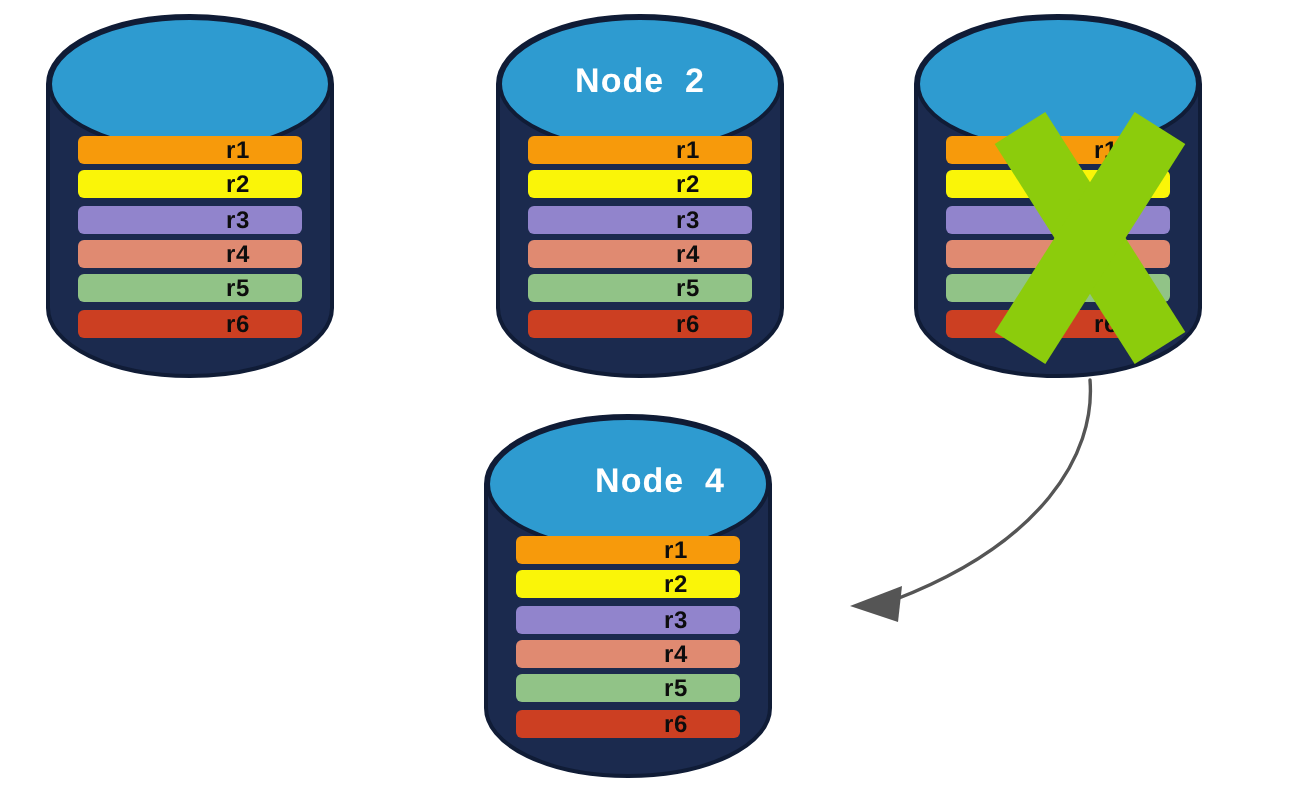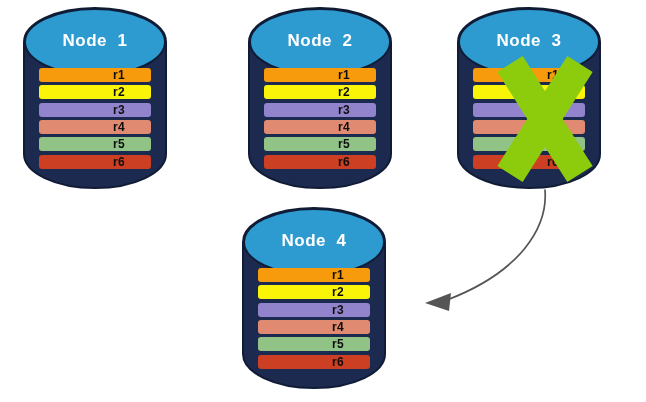--- a/index.html
+++ b/index.html
@@ -97,21 +97,20 @@
 <body>
 
 <div id="stage">
 
   <div id="nodes-layer">
       <div class="node" style="left: 24px; top: 8px; width: 142px; height: 180px;">
         <svg class="node-svg" viewBox="0 0 142 180">
           <path d="M 0,34 A 71,34 0 0 1 142,34 L 142,146 A 71,34 0 0 1 0,146 Z" fill="#1B2A4E" stroke="#101C36" stroke-width="2"></path>
           <ellipse cx="71" cy="34" rx="70" ry="33" fill="#2E9BD0" stroke="#101C36" stroke-width="2"></ellipse>
         </svg>
-        <div class="node-title" style="top: 23px;">Node  1</div>
         <div class="rows">
           <div class="row-bar" style="left: 15px; top: 60px; width: 112px; height: 14px; background: rgb(247, 154, 11);">
             <span class="row-label">r1</span>
           </div>
           <div class="row-bar" style="left: 15px; top: 77.3px; width: 112px; height: 14px; background: rgb(250, 245, 8);">
             <span class="row-label">r2</span>
           </div>
           <div class="row-bar" style="left: 15px; top: 94.6px; width: 112px; height: 14px; background: rgb(145, 132, 204);">
             <span class="row-label">r3</span>
           </div>
@@ -151,21 +150,20 @@
           <div class="row-bar" style="left: 15px; top: 146.5px; width: 112px; height: 14px; background: rgb(204, 63, 34);">
             <span class="row-label">r6</span>
           </div>
         </div>
       </div>
       <div class="node" style="left: 458px; top: 8px; width: 142px; height: 180px;">
         <svg class="node-svg" viewBox="0 0 142 180">
           <path d="M 0,34 A 71,34 0 0 1 142,34 L 142,146 A 71,34 0 0 1 0,146 Z" fill="#1B2A4E" stroke="#101C36" stroke-width="2"></path>
           <ellipse cx="71" cy="34" rx="70" ry="33" fill="#2E9BD0" stroke="#101C36" stroke-width="2"></ellipse>
         </svg>
-        <div class="node-title" style="top: 23px;">Node  3</div>
         <div class="rows">
           <div class="row-bar" style="left: 15px; top: 60px; width: 112px; height: 14px; background: rgb(247, 154, 11);">
             <span class="row-label">r1</span>
           </div>
           <div class="row-bar" style="left: 15px; top: 77.3px; width: 112px; height: 14px; background: rgb(250, 245, 8);">
             <span class="row-label">r2</span>
           </div>
           <div class="row-bar" style="left: 15px; top: 94.6px; width: 112px; height: 14px; background: rgb(145, 132, 204);">
             <span class="row-label">r3</span>
           </div>
@@ -184,21 +182,21 @@
             <line x1="52" y1="56" x2="122" y2="166"></line>
             <line x1="122" y1="56" x2="52" y2="166"></line>
           </g>
         </svg>
       </div>
       <div class="node" style="left: 243px; top: 208px; width: 142px; height: 180px;">
         <svg class="node-svg" viewBox="0 0 142 180">
           <path d="M 0,34 A 71,34 0 0 1 142,34 L 142,146 A 71,34 0 0 1 0,146 Z" fill="#1B2A4E" stroke="#101C36" stroke-width="2"></path>
           <ellipse cx="71" cy="34" rx="70" ry="33" fill="#2E9BD0" stroke="#101C36" stroke-width="2"></ellipse>
         </svg>
-        <div class="node-title" style="top: 23px;">Node  4</div>
+        <div class="node-title" style="top: 23px; padding-left: 16px;">Node  4</div>
         <div class="rows">
           <div class="row-bar" style="left: 15px; top: 60px; width: 112px; height: 14px; background: rgb(247, 154, 11);">
             <span class="row-label">r1</span>
           </div>
           <div class="row-bar" style="left: 15px; top: 77.3px; width: 112px; height: 14px; background: rgb(250, 245, 8);">
             <span class="row-label">r2</span>
           </div>
           <div class="row-bar" style="left: 15px; top: 94.6px; width: 112px; height: 14px; background: rgb(145, 132, 204);">
             <span class="row-label">r3</span>
           </div>

